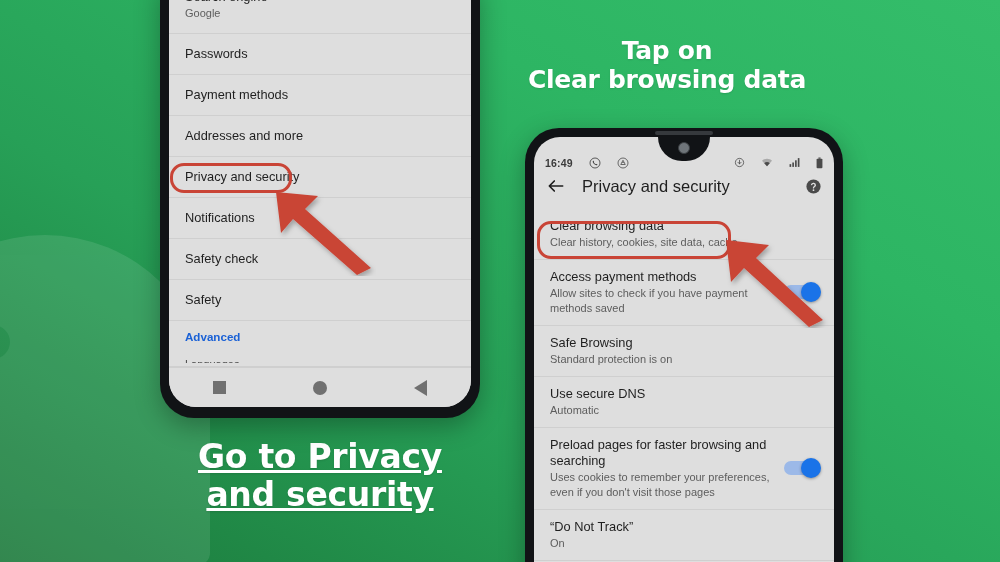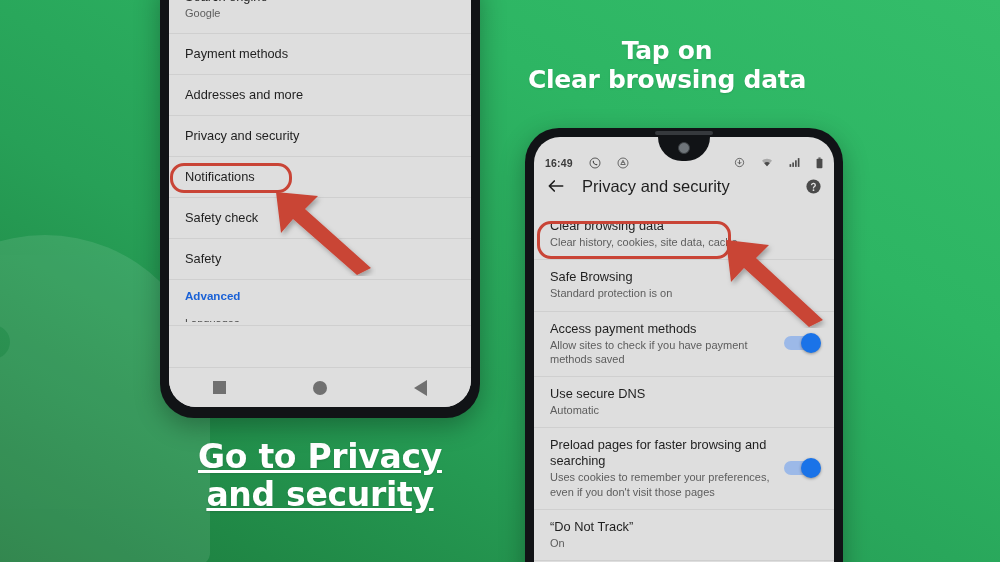--- a/index.html
+++ b/index.html
@@ -272,20 +272,25 @@
 
       <div class="list">
 
         <div class="row tall" style="padding-top:4px;">
           <div class="row-text">
             <div class="row-title">Search engine</div>
             <div class="row-sub">Google</div>
           </div>
         </div>
 
+        <div class="row">
+          <div class="row-text">
+            <div class="row-title">Passwords</div>
+          </div>
+        </div>
 
         <div class="row">
           <div class="row-text">
             <div class="row-title">Payment methods</div>
           </div>
         </div>
 
         <div class="row">
           <div class="row-text">
             <div class="row-title">Addresses and more</div>
@@ -396,34 +401,34 @@
 
       <div class="list">
 
         <div class="row">
           <div class="row-text">
             <div class="row-title">Clear browsing data</div>
             <div class="row-sub">Clear history, cookies, site data, cache…</div>
           </div>
         </div>
 
+        <div class="row tall">
+          <div class="row-text">
+            <div class="row-title">Access payment methods</div>
+            <div class="row-sub">Allow sites to check if you have payment methods saved</div>
+          </div>
+          <div class="switch">
+            <div class="knob"></div>
+          </div>
+        </div>
+
         <div class="row">
           <div class="row-text">
             <div class="row-title">Safe Browsing</div>
             <div class="row-sub">Standard protection is on</div>
-          </div>
-        </div>
-
-        <div class="row tall">
-          <div class="row-text">
-            <div class="row-title">Access payment methods</div>
-            <div class="row-sub">Allow sites to check if you have payment methods saved</div>
-          </div>
-          <div class="switch">
-            <div class="knob"></div>
           </div>
         </div>
 
         <div class="row">
           <div class="row-text">
             <div class="row-title">Use secure DNS</div>
             <div class="row-sub">Automatic</div>
           </div>
         </div>
 

